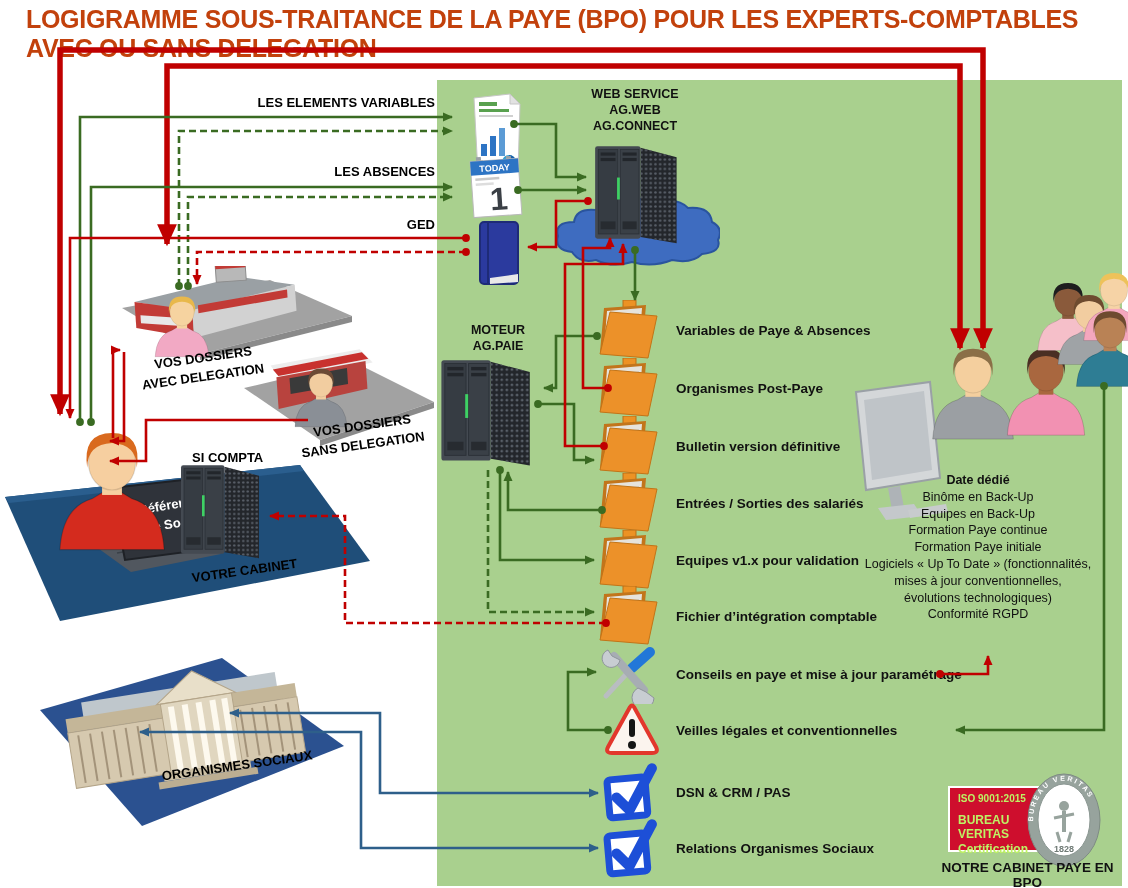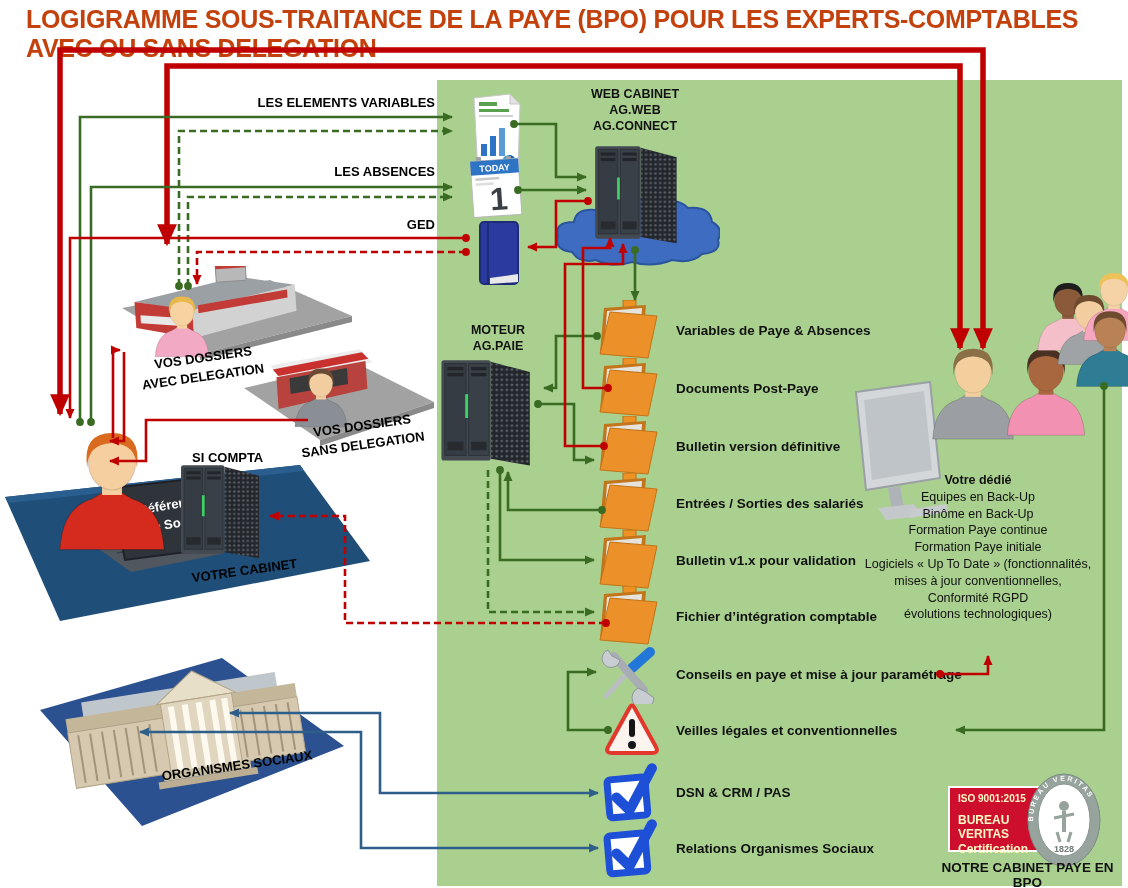--- a/index.html
+++ b/index.html
@@ -10,21 +10,21 @@
   .panel{left:437px;top:80px;width:685px;height:806px;background:#A9D08E;}
   .lbl{font-weight:bold;font-size:13px;color:#000;}
   .lbl.r{text-align:right;}
   .rot{transform:rotate(-8deg);text-align:center;}
   .websvc{left:573px;top:86px;width:124px;text-align:center;font-weight:bold;font-size:12.5px;line-height:16px;}
   .moteur{left:446px;top:322px;width:104px;text-align:center;font-weight:bold;font-size:12.5px;line-height:16px;}
   .rowlbl{font-weight:bold;font-size:13.5px;display:flex;align-items:center;height:60px;text-align:center;}
   .constxt{left:853px;top:472px;width:250px;text-align:center;font-size:12.5px;line-height:16.8px;}
   .constxt .b{font-weight:bold;}
   .badge{left:948px;top:786px;width:116px;height:66px;background:#CE0E2D;border:2px solid #fff;box-sizing:border-box;
-         color:#fef9c3;padding:5px 0 0 8px;}
+         color:#bef264;padding:5px 0 0 8px;}
   .badge .iso{font-size:10px;font-weight:bold;}
   .badge .bv{font-size:12px;font-weight:bold;margin-top:9px;}
   .badge .crt{font-size:12px;font-weight:bold;margin-top:1px;}
   .footer{left:930px;top:860px;width:195px;text-align:center;font-size:13.5px;font-weight:bold;}
   .laptxt{left:110px;top:496px;width:112px;text-align:center;color:#fff;font-weight:bold;font-size:13px;
           line-height:19px;transform:rotate(-10deg);}
   .person{--skin:#F4CF9E;--hair:#6E4B2F;--shirt:#9B9FA3;}
   .p-shirt{fill:var(--shirt);stroke:rgba(0,0,0,.18);stroke-width:1;}
   .p-neck{fill:var(--skin);}
   .p-head{fill:var(--skin);stroke:rgba(0,0,0,.12);}
@@ -209,21 +209,21 @@
     </g>
   </svg>
 
   <svg class="abs" style="left:476px;top:220px;width:46px;height:68px" viewBox="0 0 46 68">
     <rect x="4" y="2" width="38" height="62" rx="4" fill="#2B3A9E" stroke="#1E2B77" stroke-width="2"></rect>
     <line x1="12" y1="3" x2="12" y2="65" stroke="#1E2B77" stroke-width="2"></line>
     <polygon points="14,58 42,54 42,62 14,64" fill="#E9E9E9"></polygon>
   </svg>
 
   <div class="abs websvc">
-    <div>WEB CABINET</div>
+    <div>WEB SERVICE</div>
     <div>AG.WEB</div>
     <div>AG.CONNECT</div>
   </div>
   <svg class="abs" style="left:552px;top:192px;width:168px;height:78px" viewBox="0 0 168 78">
     <path d="M20,60 Q2,58 6,44 Q2,30 22,30 Q24,16 44,18 Q52,6 70,12 Q90,2 104,12 Q124,4 136,16
              Q158,14 160,30 Q172,36 166,48 Q170,60 150,62 Q140,72 120,68 Q100,76 80,70 Q60,76 44,68 Q28,72 20,60 Z" fill="#3E6CC0" stroke="#2A549E" stroke-width="2"></path>
   </svg>
   <svg class="abs" style="left:592px;top:132px;width:94px;height:124px">
       <use href="#serverSym"></use>
     </svg>
@@ -236,33 +236,33 @@
       <use href="#serverSym"></use>
     </svg>
 
   <svg class="abs" style="left:596px;top:300px;width:64px;height:60px">
       <use href="#folderSym"></use>
     </svg>
   <div class="abs rowlbl" style="left:676px;top:300px">Variables de Paye &amp; Absences</div>
   <svg class="abs" style="left:596px;top:358px;width:64px;height:60px">
       <use href="#folderSym"></use>
     </svg>
-  <div class="abs rowlbl" style="left:676px;top:358px">Documents Post-Paye</div>
+  <div class="abs rowlbl" style="left:676px;top:358px">Organismes Post-Paye</div>
   <svg class="abs" style="left:596px;top:416px;width:64px;height:60px">
       <use href="#folderSym"></use>
     </svg>
   <div class="abs rowlbl" style="left:676px;top:416px">Bulletin version définitive</div>
   <svg class="abs" style="left:596px;top:473px;width:64px;height:60px">
       <use href="#folderSym"></use>
     </svg>
   <div class="abs rowlbl" style="left:676px;top:473px">Entrées / Sorties des salariés</div>
   <svg class="abs" style="left:596px;top:530px;width:64px;height:60px">
       <use href="#folderSym"></use>
     </svg>
-  <div class="abs rowlbl" style="left:676px;top:530px">Bulletin v1.x pour validation</div>
+  <div class="abs rowlbl" style="left:676px;top:530px">Equipes v1.x pour validation</div>
   <svg class="abs" style="left:596px;top:586px;width:64px;height:60px">
       <use href="#folderSym"></use>
     </svg>
   <div class="abs rowlbl" style="left:676px;top:586px">Fichier d’intégration comptable</div>
 
   <svg class="abs" style="left:598px;top:644px;width:64px;height:60px" viewBox="0 0 64 60">
     <line x1="8" y1="52" x2="34" y2="24" stroke="#B9BDC1" stroke-width="5" stroke-linecap="round"></line>
     <line x1="34" y1="24" x2="52" y2="8" stroke="#2277D8" stroke-width="10" stroke-linecap="round"></line>
     <line x1="16" y1="12" x2="46" y2="46" stroke="#A7ADB3" stroke-width="8" stroke-linecap="round"></line>
     <path d="M40,44 A11,11 0 1 0 56,54 L48,48 Z" fill="#C8CDD2" stroke="#8F959B"></path>
@@ -306,29 +306,29 @@
       <use href="#personSym"></use>
     </svg>
   <svg class="abs person" style="left:1078px;top:270px;width:72px;height:72px;--skin:#F6D3A6;--hair:#EEC25A;--shirt:#F4A7BE">
       <use href="#personSym"></use>
     </svg>
   <svg class="abs person" style="left:1070px;top:308px;width:80px;height:80px;--skin:#B98255;--hair:#6E4B2F;--shirt:#2E7D94">
       <use href="#personSym"></use>
     </svg>
 
   <div class="abs constxt">
-    <div class="b">Votre dédié</div>
+    <div class="b">Date dédié</div>
+    <div>Binôme en Back-Up</div>
     <div>Equipes en Back-Up</div>
-    <div>Binôme en Back-Up</div>
     <div>Formation Paye continue</div>
     <div>Formation Paye initiale</div>
     <div>Logiciels « Up To Date » (fonctionnalités,</div>
     <div>mises à jour conventionnelles,</div>
+    <div>évolutions technologiques)</div>
     <div>Conformité RGPD</div>
-    <div>évolutions technologiques)</div>
   </div>
 
   <div class="abs badge">
     <div class="iso">ISO 9001:2015</div>
     <div class="bv">BUREAU VERITAS</div>
     <div class="crt">Certification</div>
   </div>
   <svg class="abs" style="left:1026px;top:772px;width:76px;height:96px" viewBox="0 0 76 96">
     <ellipse cx="38" cy="48" rx="36" ry="46" fill="#97A39D" stroke="#7E8A84"></ellipse>
     <ellipse cx="38" cy="48" rx="26" ry="36" fill="#fff" stroke="#8B9792"></ellipse>

